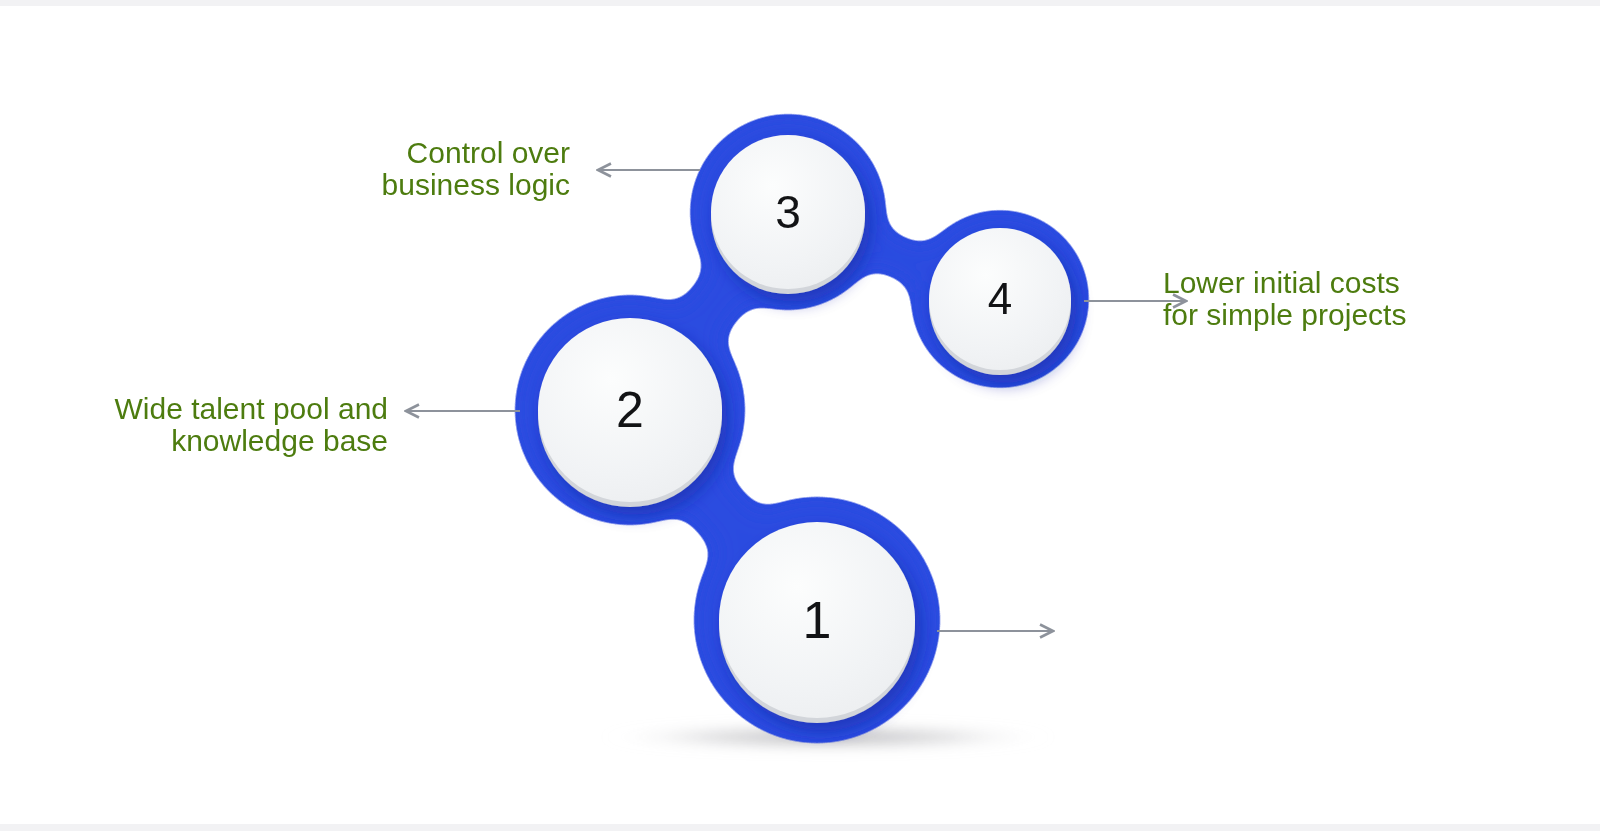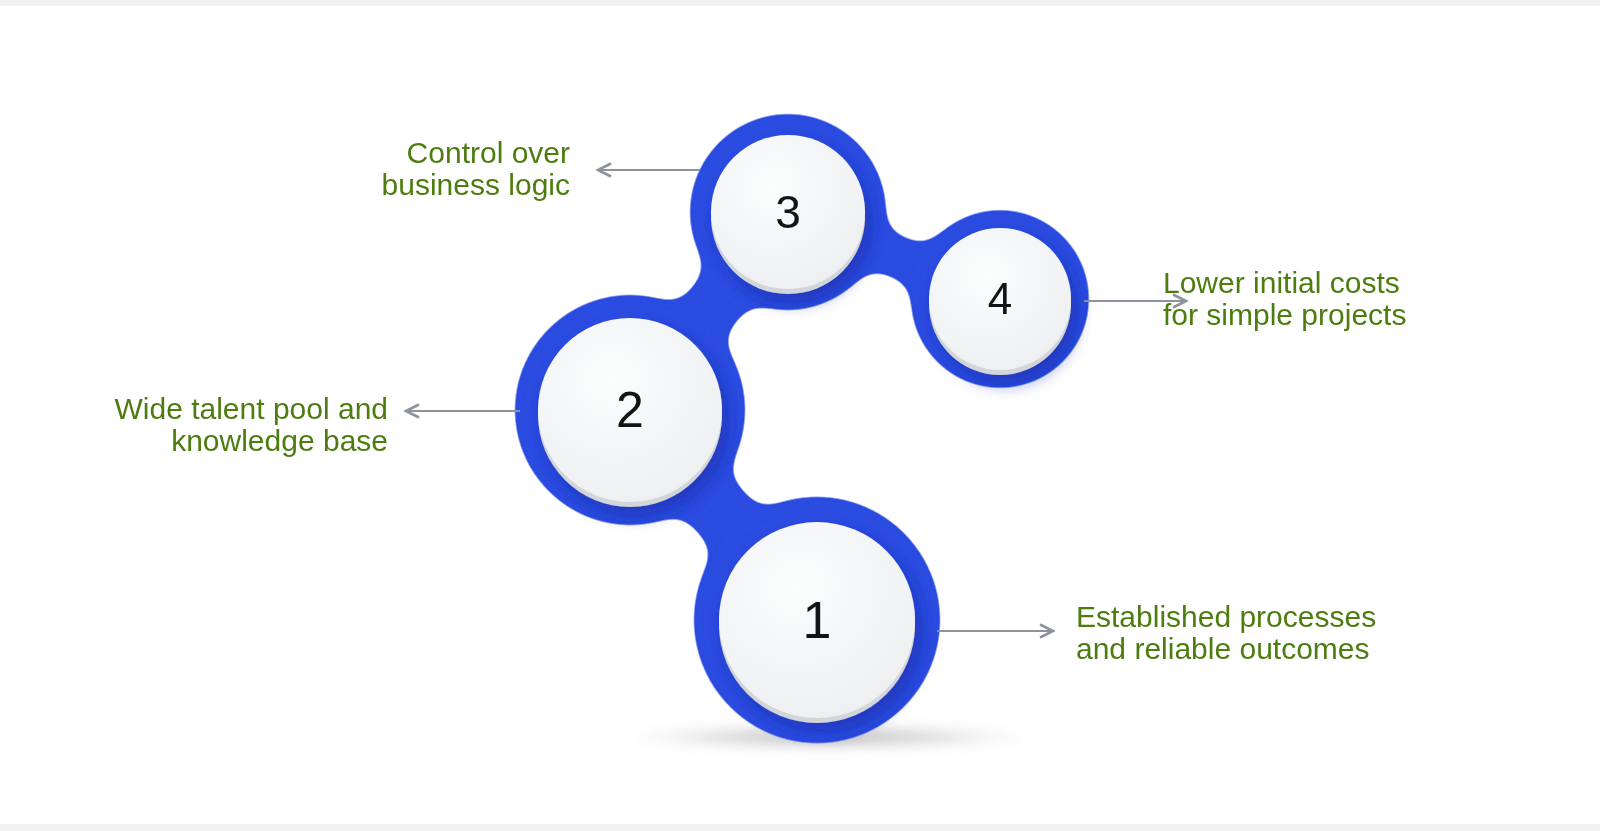--- a/index.html
+++ b/index.html
@@ -116,22 +116,20 @@
       <path d="M1084,301 L1186,301" marker-end="url(#arr)"></path>
       <path d="M937,631 L1053,631" marker-end="url(#arr)"></path>
     </g>
   </svg>
 
   <div class="node-number num-1">1</div>
   <div class="node-number num-2">2</div>
   <div class="node-number num-3">3</div>
   <div class="node-number num-4">4</div>
 
-  <div class="annotation align-left  label-1">Established processes
-and reliable outcomes</div>
   <div class="annotation align-right label-2">Wide talent pool and
 knowledge base</div>
   <div class="annotation align-right label-3">Control over
 business logic</div>
   <div class="annotation align-left  label-4">Lower initial costs
 for simple projects</div>
 
   <div class="edge-band bottom"></div>
 </div>
 

